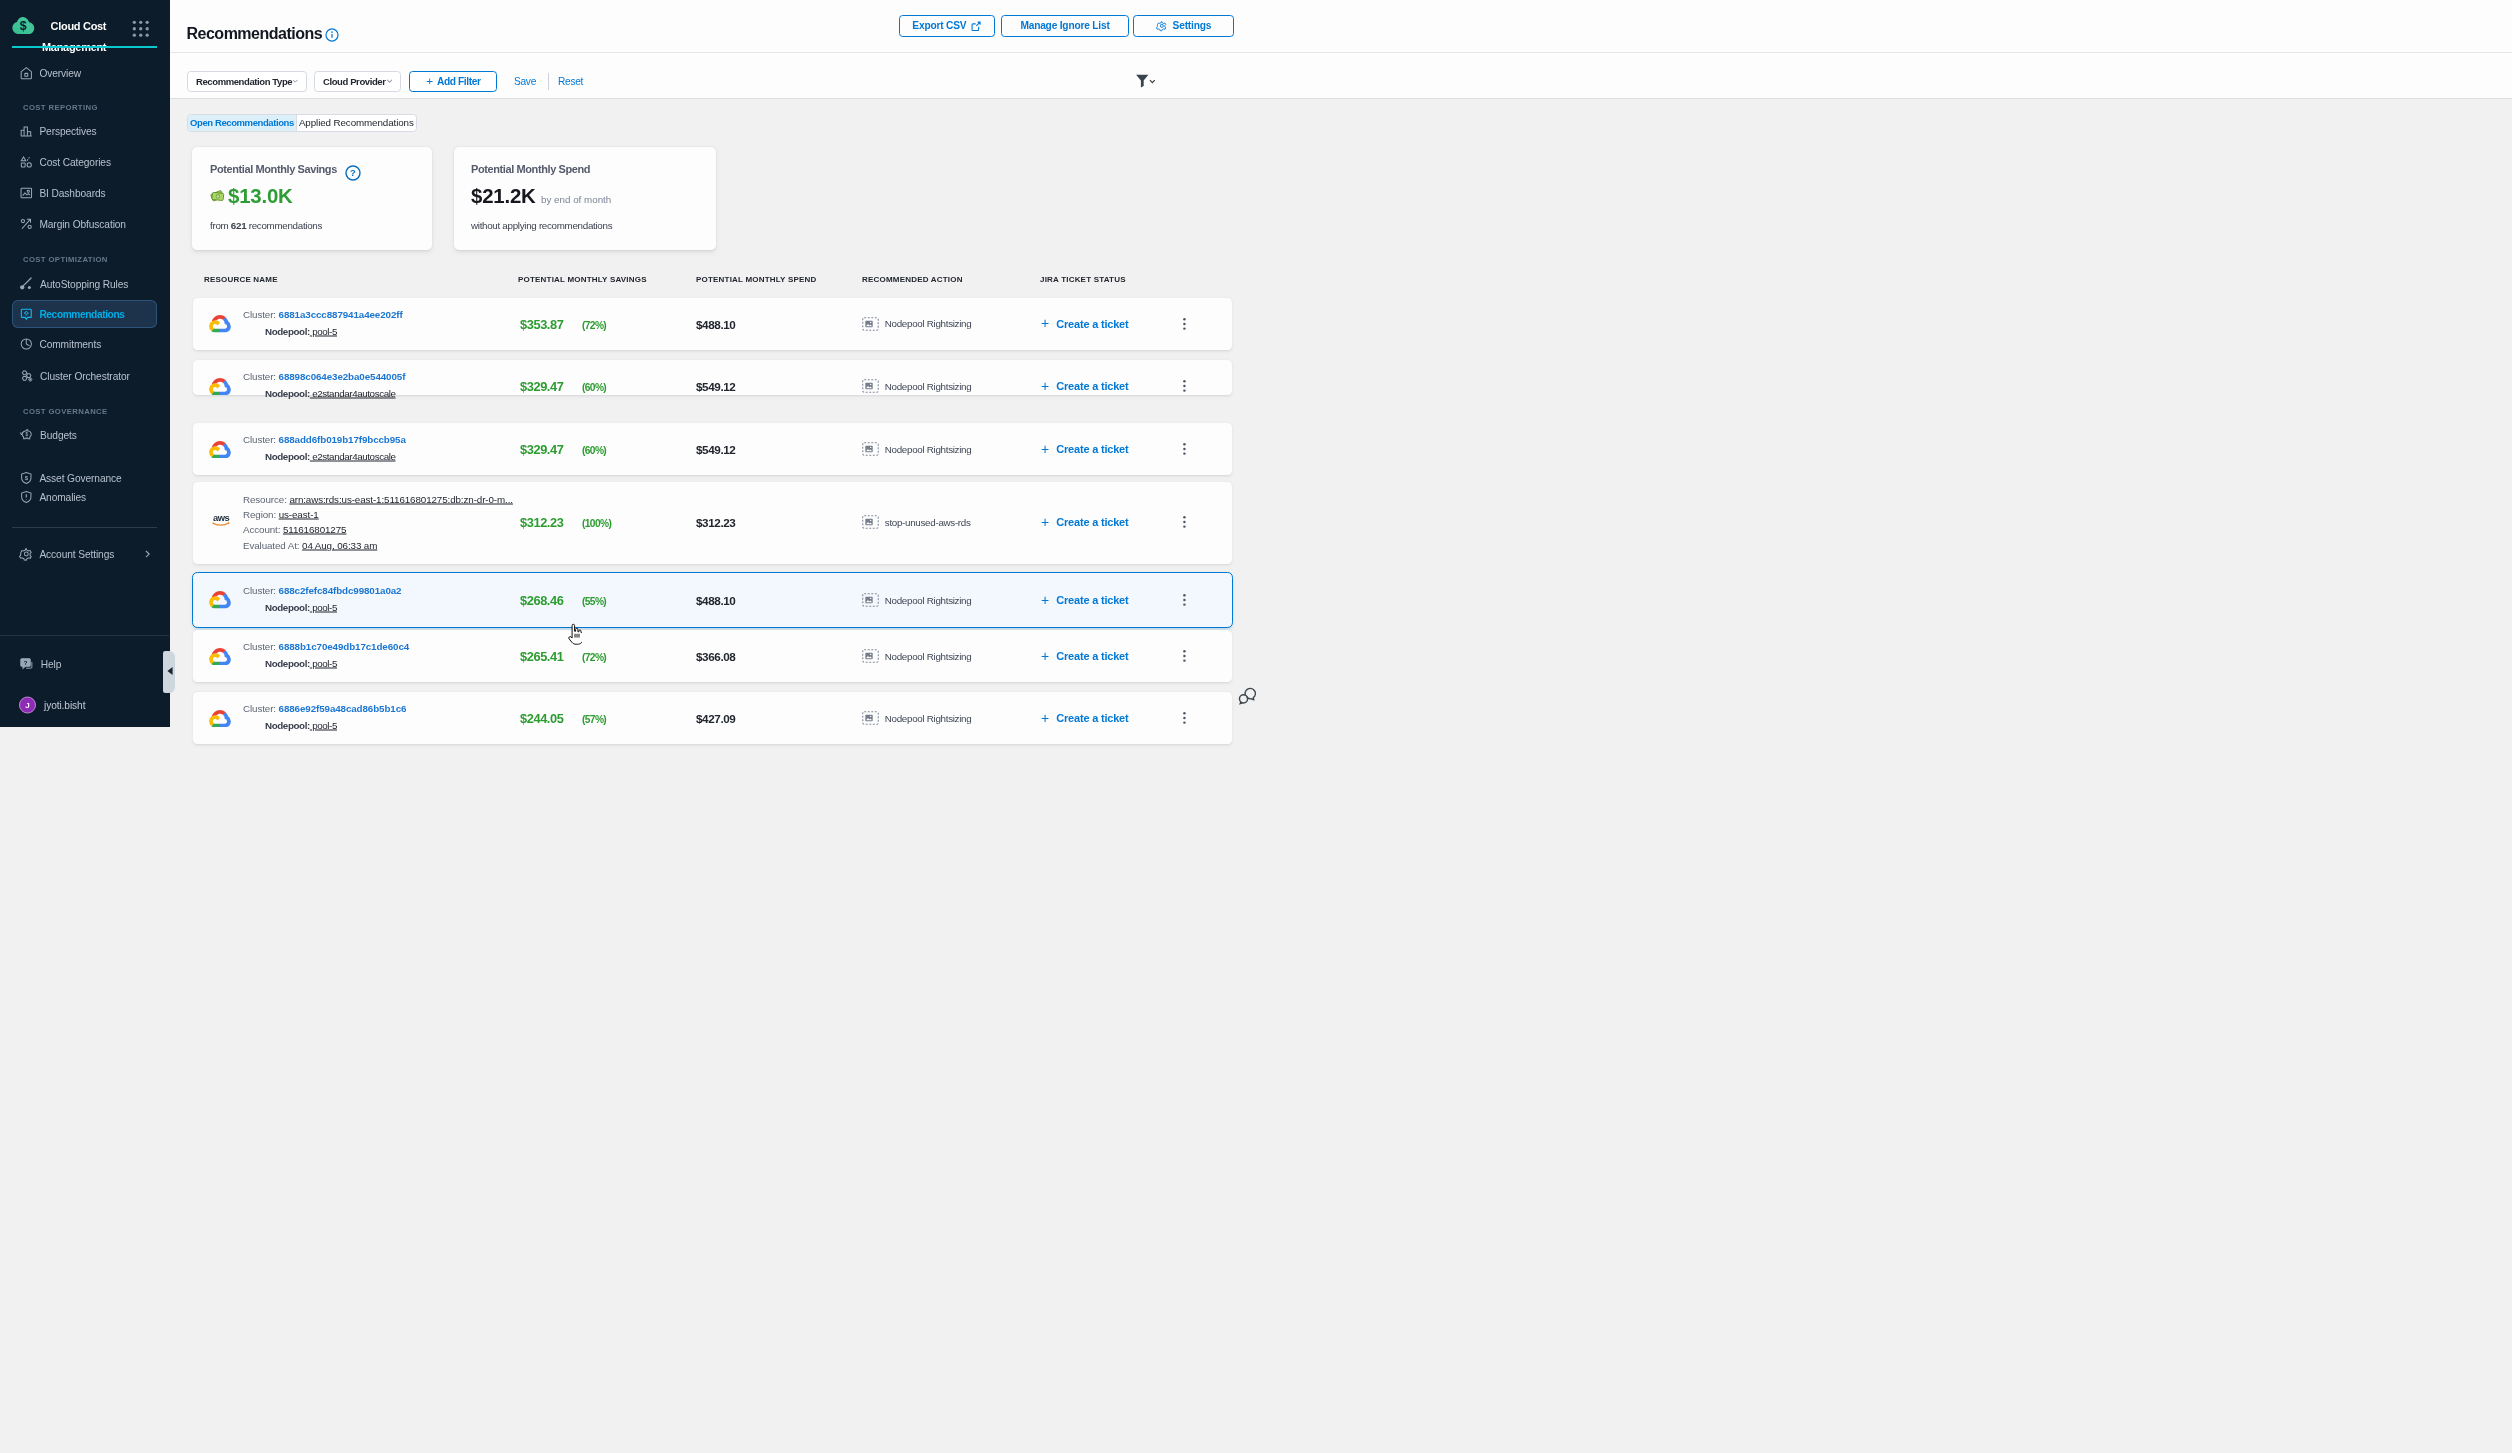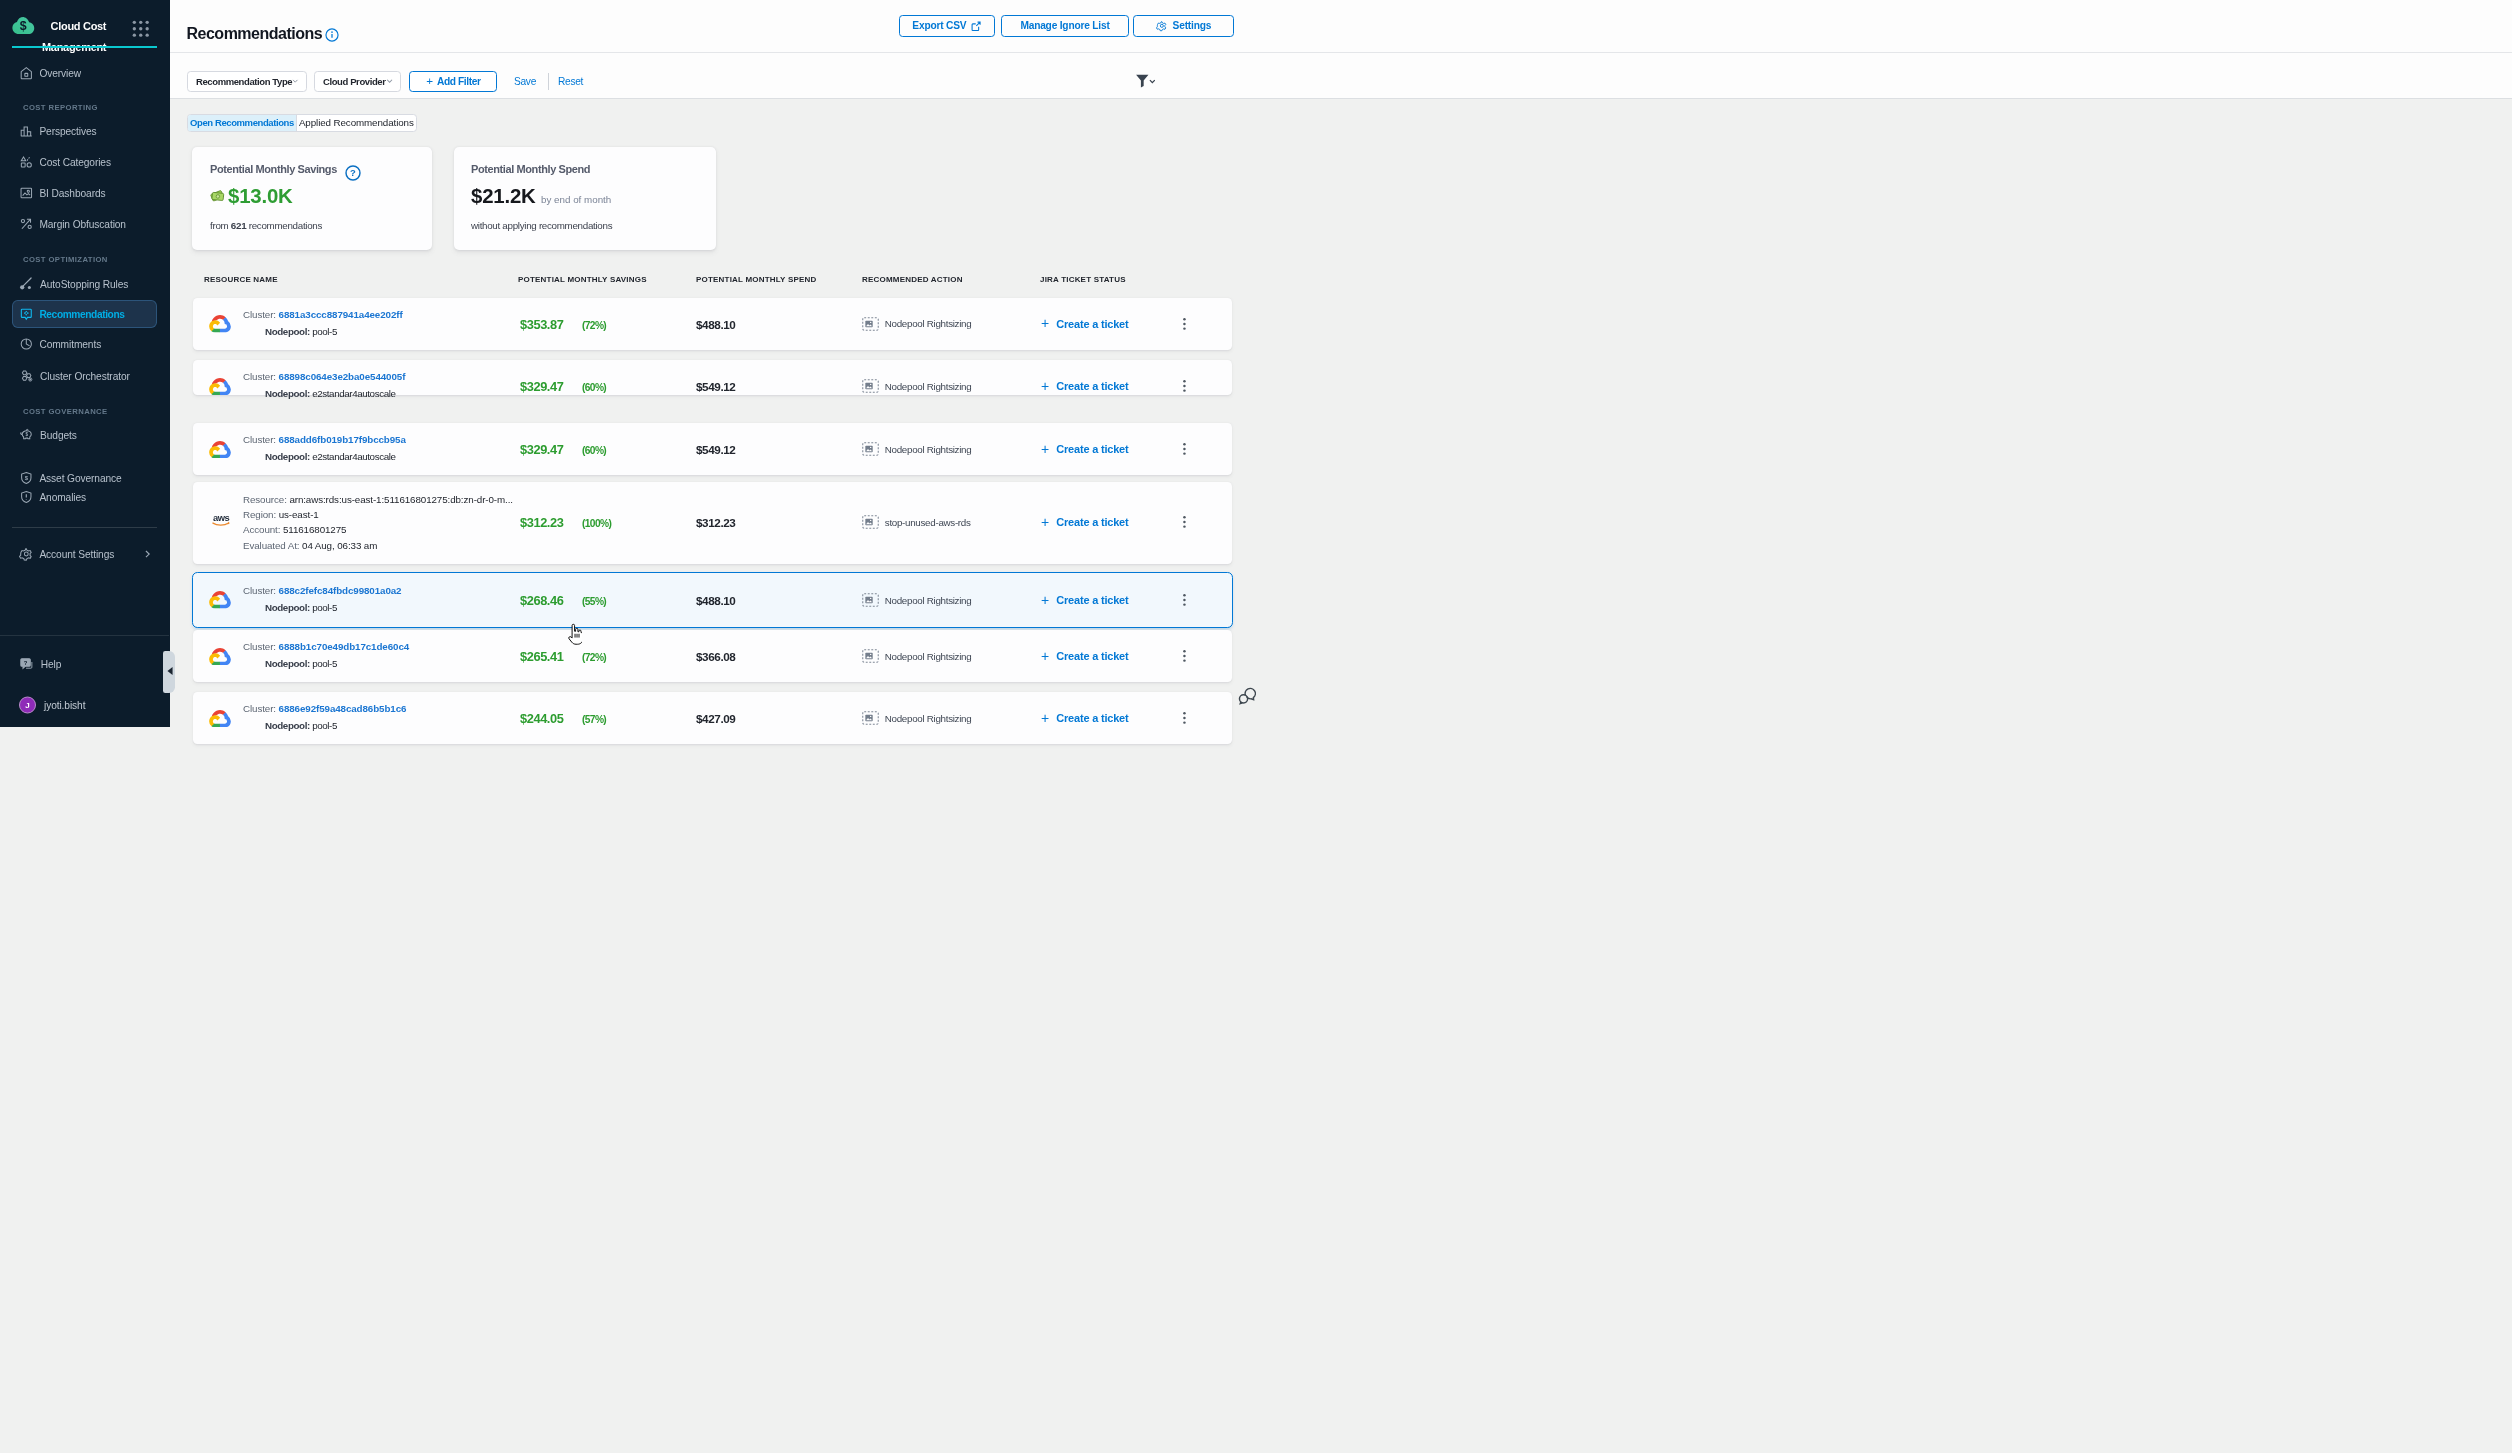--- a/index.html
+++ b/index.html
@@ -35,21 +35,21 @@
 .card { position:absolute; top:147px; height:103px; background:#fdfdfe; border-radius:5.1px; box-shadow:0 0.7px 2.2px rgba(40,41,61,.09), 0 2.2px 5.8px rgba(96,97,112,.09); }
 .ctitle { position:absolute; color:#555b6b; font-size:11px; font-weight:bold; letter-spacing:-0.4px; }
 
 .thead { position:absolute; color:#22262e; font-size:8px; font-weight:bold; letter-spacing:0.2px; top:275px; }
 .row { position:absolute; left:193px; width:1039px; background:#fdfdfe; border-radius:4.4px; box-shadow:0 0.7px 1.5px rgba(40,41,61,.06), 0 1.5px 3.6px rgba(96,97,112,.08); }
 .row.sel { background:#f2f8fd; box-shadow:0 1.5px 3.6px rgba(2,120,213,.28); }
 .rline { position:absolute; white-space:nowrap; transform:translateY(-50%); font-size:9.8px; letter-spacing:-0.1px; }
 .lbl { color:#5d6673; }
 .cid { color:#1b76d2; font-weight:bold; }
 .nb { color:#383e4a; font-weight:bold;padding-left:22px; }
-.nv { color:#22262e; }
+.nv { color:#22262e;text-decoration:underline; }
 .sav { position:absolute; left:327px; white-space:nowrap; transform:translateY(-50%); color:#2c9c2f; }
 .sav b { font-size:12.8px; letter-spacing:-0.4px; }
 .sav span { font-size:10.2px; font-weight:bold; letter-spacing:-0.6px; margin-left:12px; }
 .spend { position:absolute; left:503px; transform:translateY(-50%); color:#22262e; font-size:11.7px; font-weight:bold; letter-spacing:-0.4px; }
 .act { position:absolute; left:669px; transform:translateY(-50%); display:flex; align-items:center; gap:5.8px; color:#3e4653; font-size:9.8px; letter-spacing:-0.3px; }
 .tkt { position:absolute; left:848px; transform:translateY(-50%); color:#0278d5; font-size:11px; font-weight:bold; letter-spacing:-0.2px; display:flex; align-items:center; gap:7.3px; }
 .tkt .pl { font-size:14px; font-weight:normal; margin-top:-1.5px; }
 .kebab { position:absolute; left:990px; transform:translateY(-50%); }
 .gcp { width:22px; height:17.5px; position:absolute; left:16px; }
 </style>

